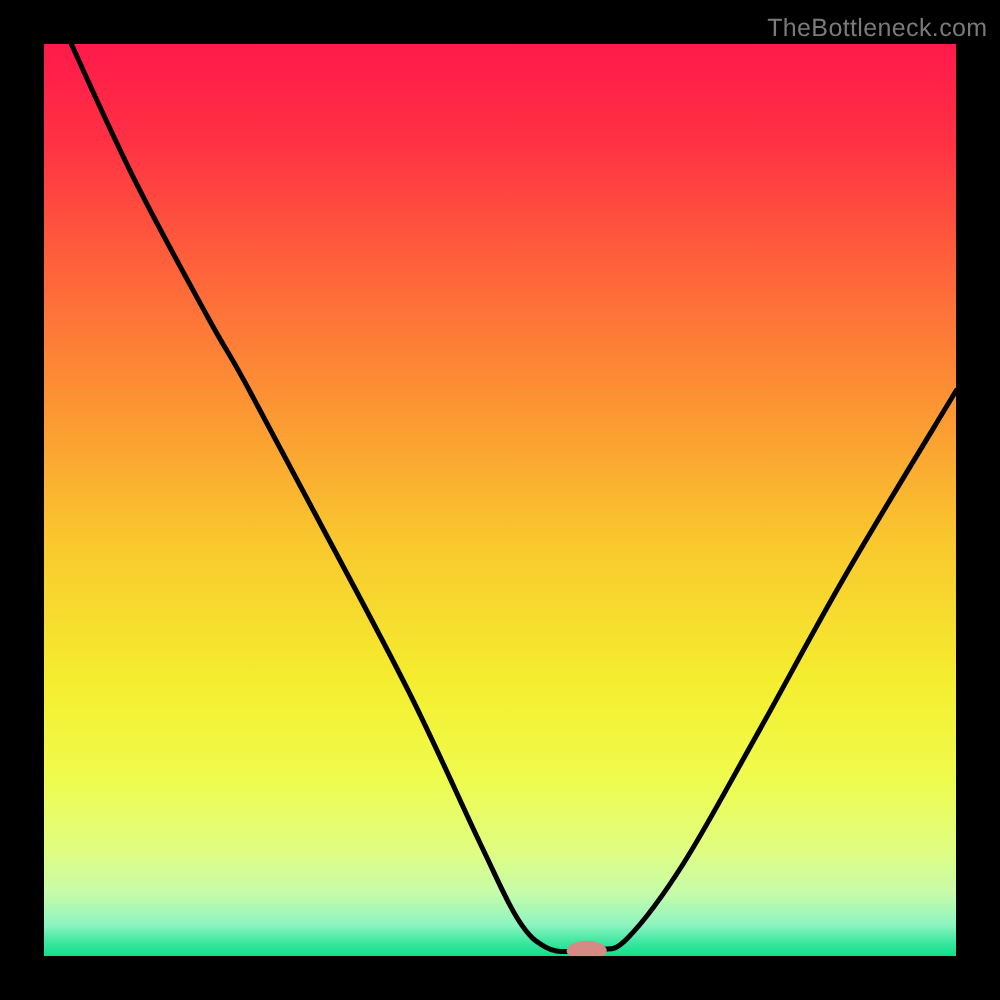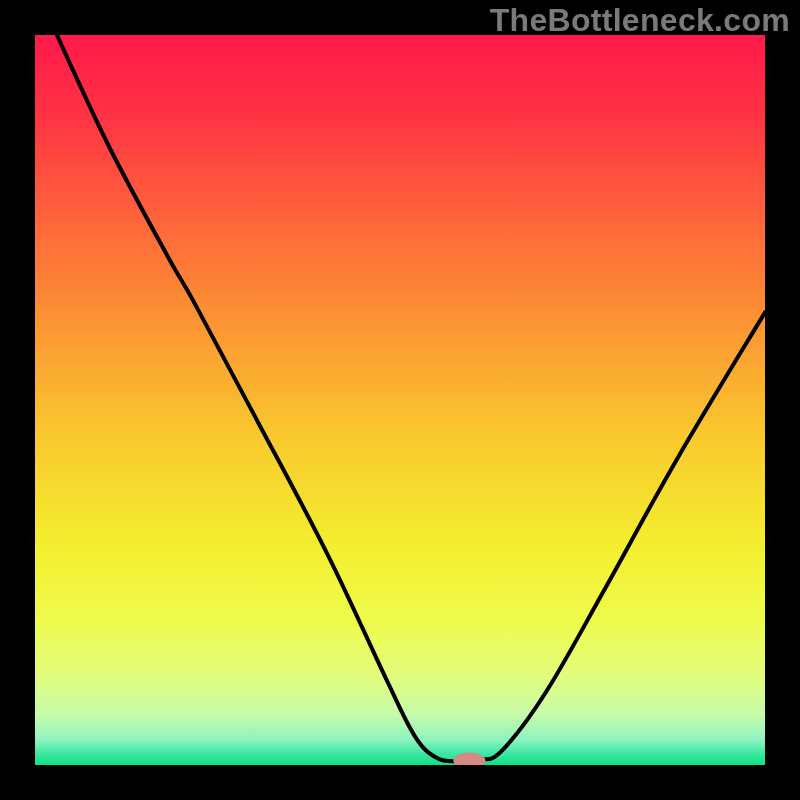--- a/index.html
+++ b/index.html
@@ -20,25 +20,25 @@
   .plot-area {
     position: absolute;
     left: 35px;
     top: 35px;
     width: 730px;
     height: 730px;
     overflow: hidden;
   }
   .watermark {
     position: absolute;
-    top: 2px;
+    top: 12px;
     right: 10px;
     color: #7a7a7a;
-    font-size: 32px;
-    font-weight: 700;
+    font-size: 20px;
+    font-weight: 400;
     letter-spacing: 0.3px;
     user-select: none;
   }
 </style>
 </head>
 <body>
 
 <div class="frame">
   <div class="plot-area">
     <svg id="plot-svg" viewBox="0 0 100 100" preserveAspectRatio="none" width="730" height="730">

